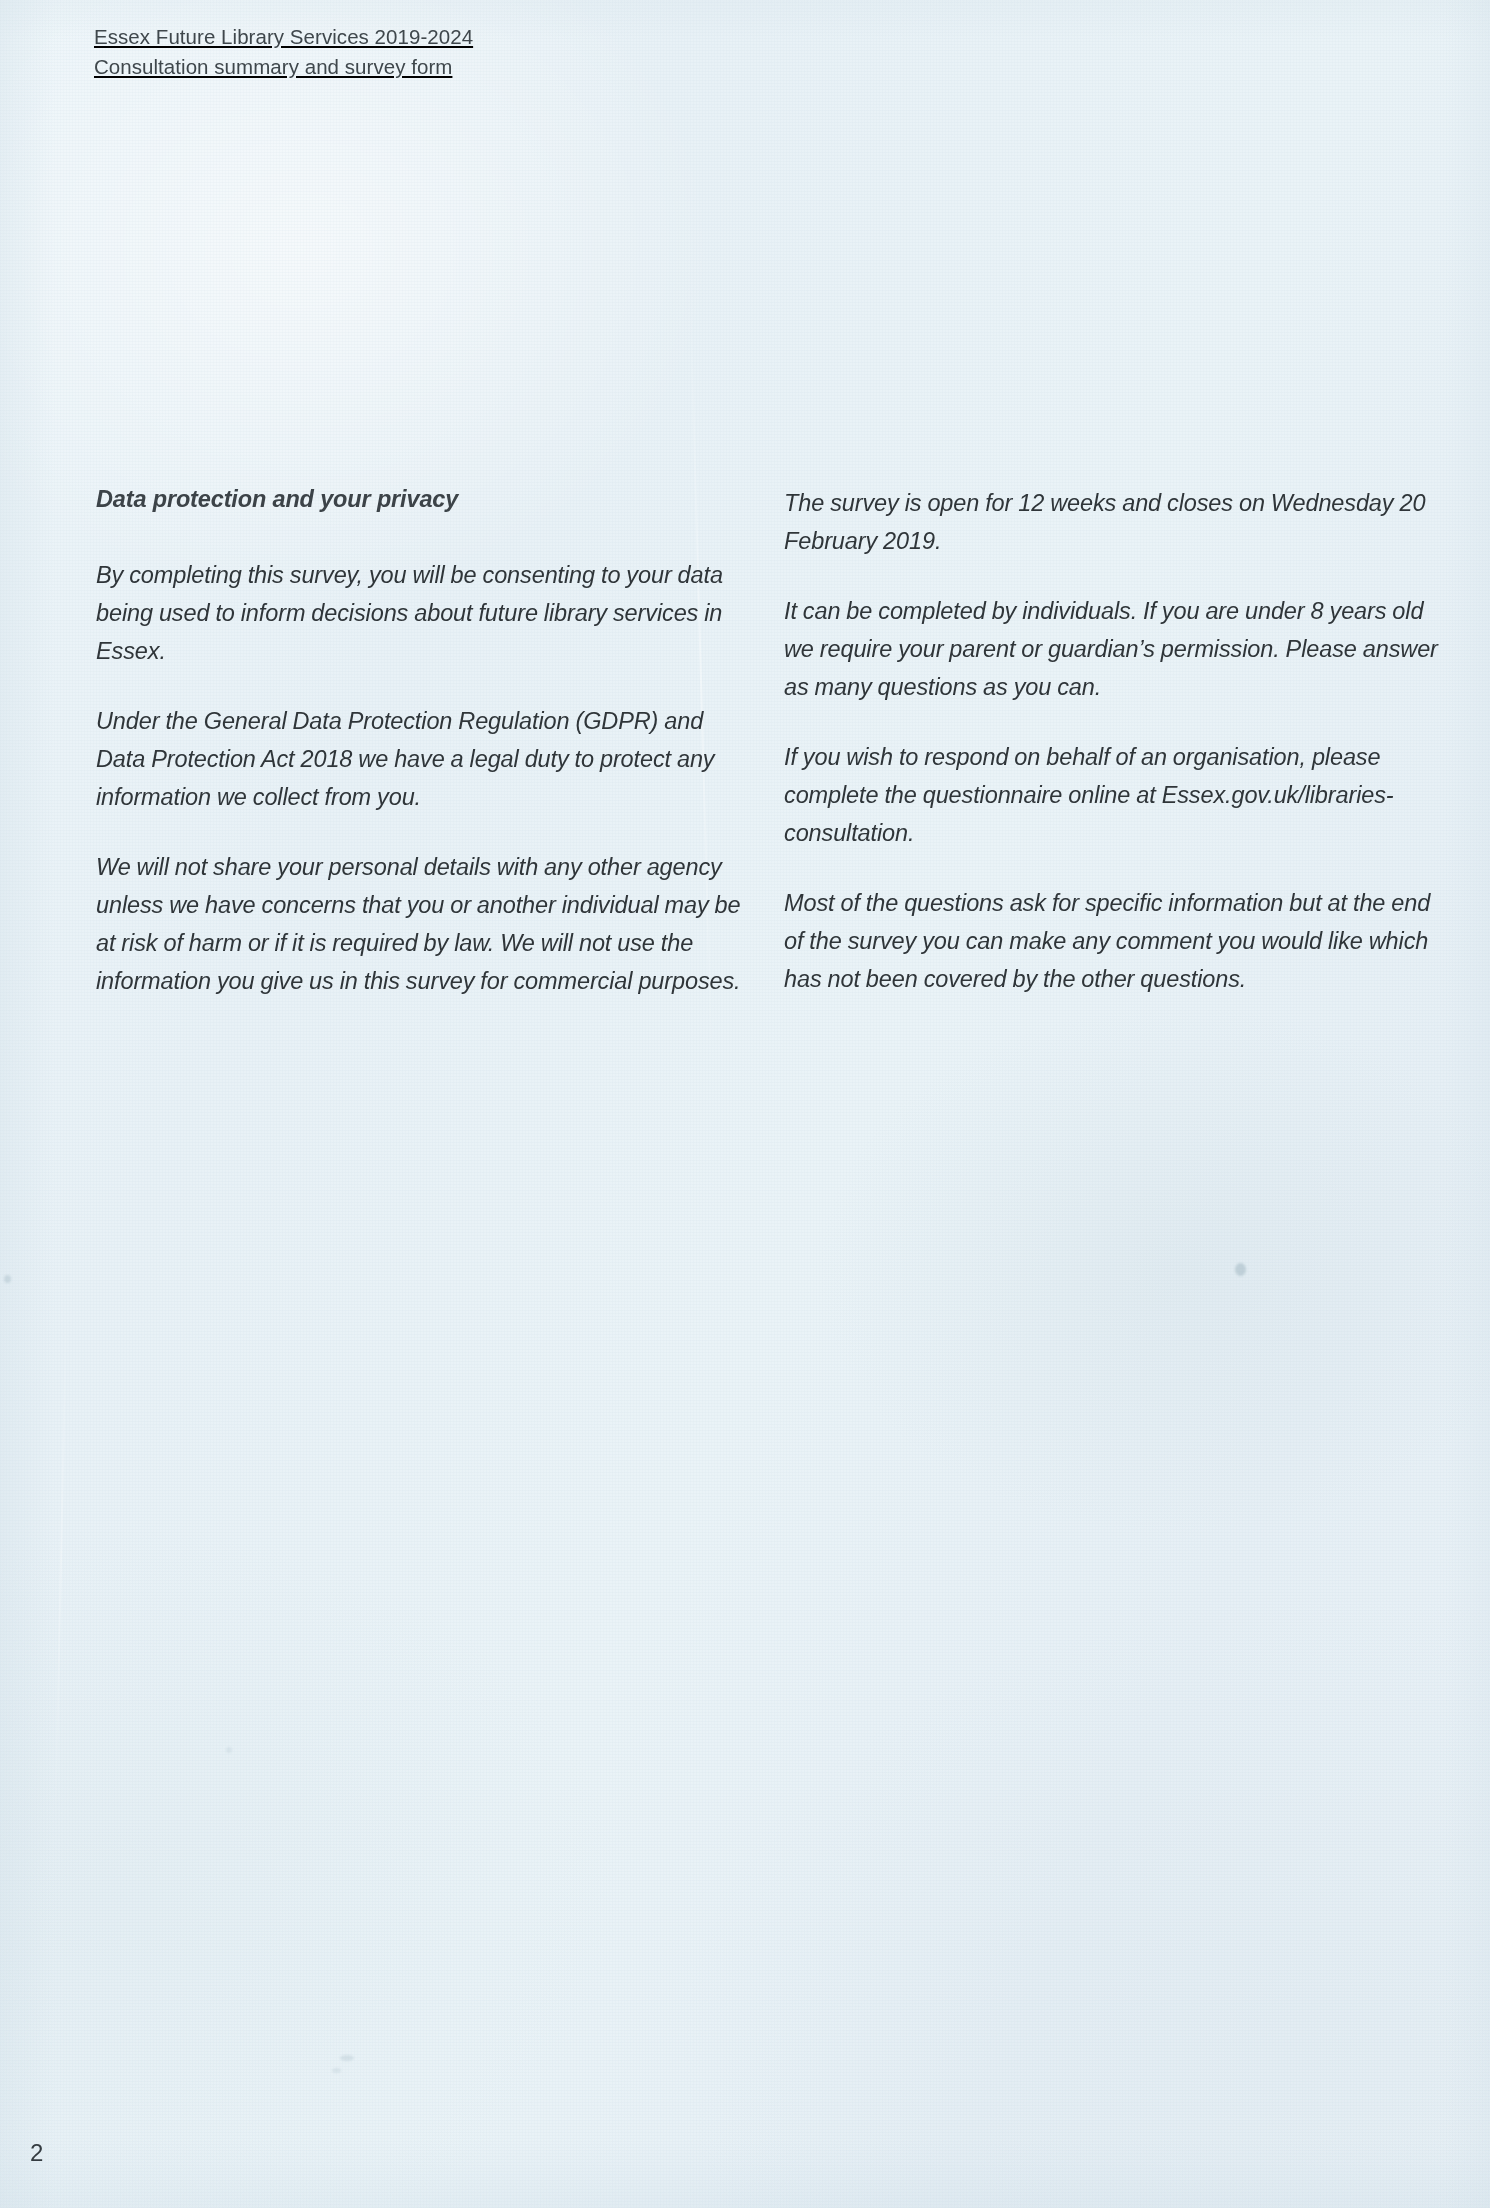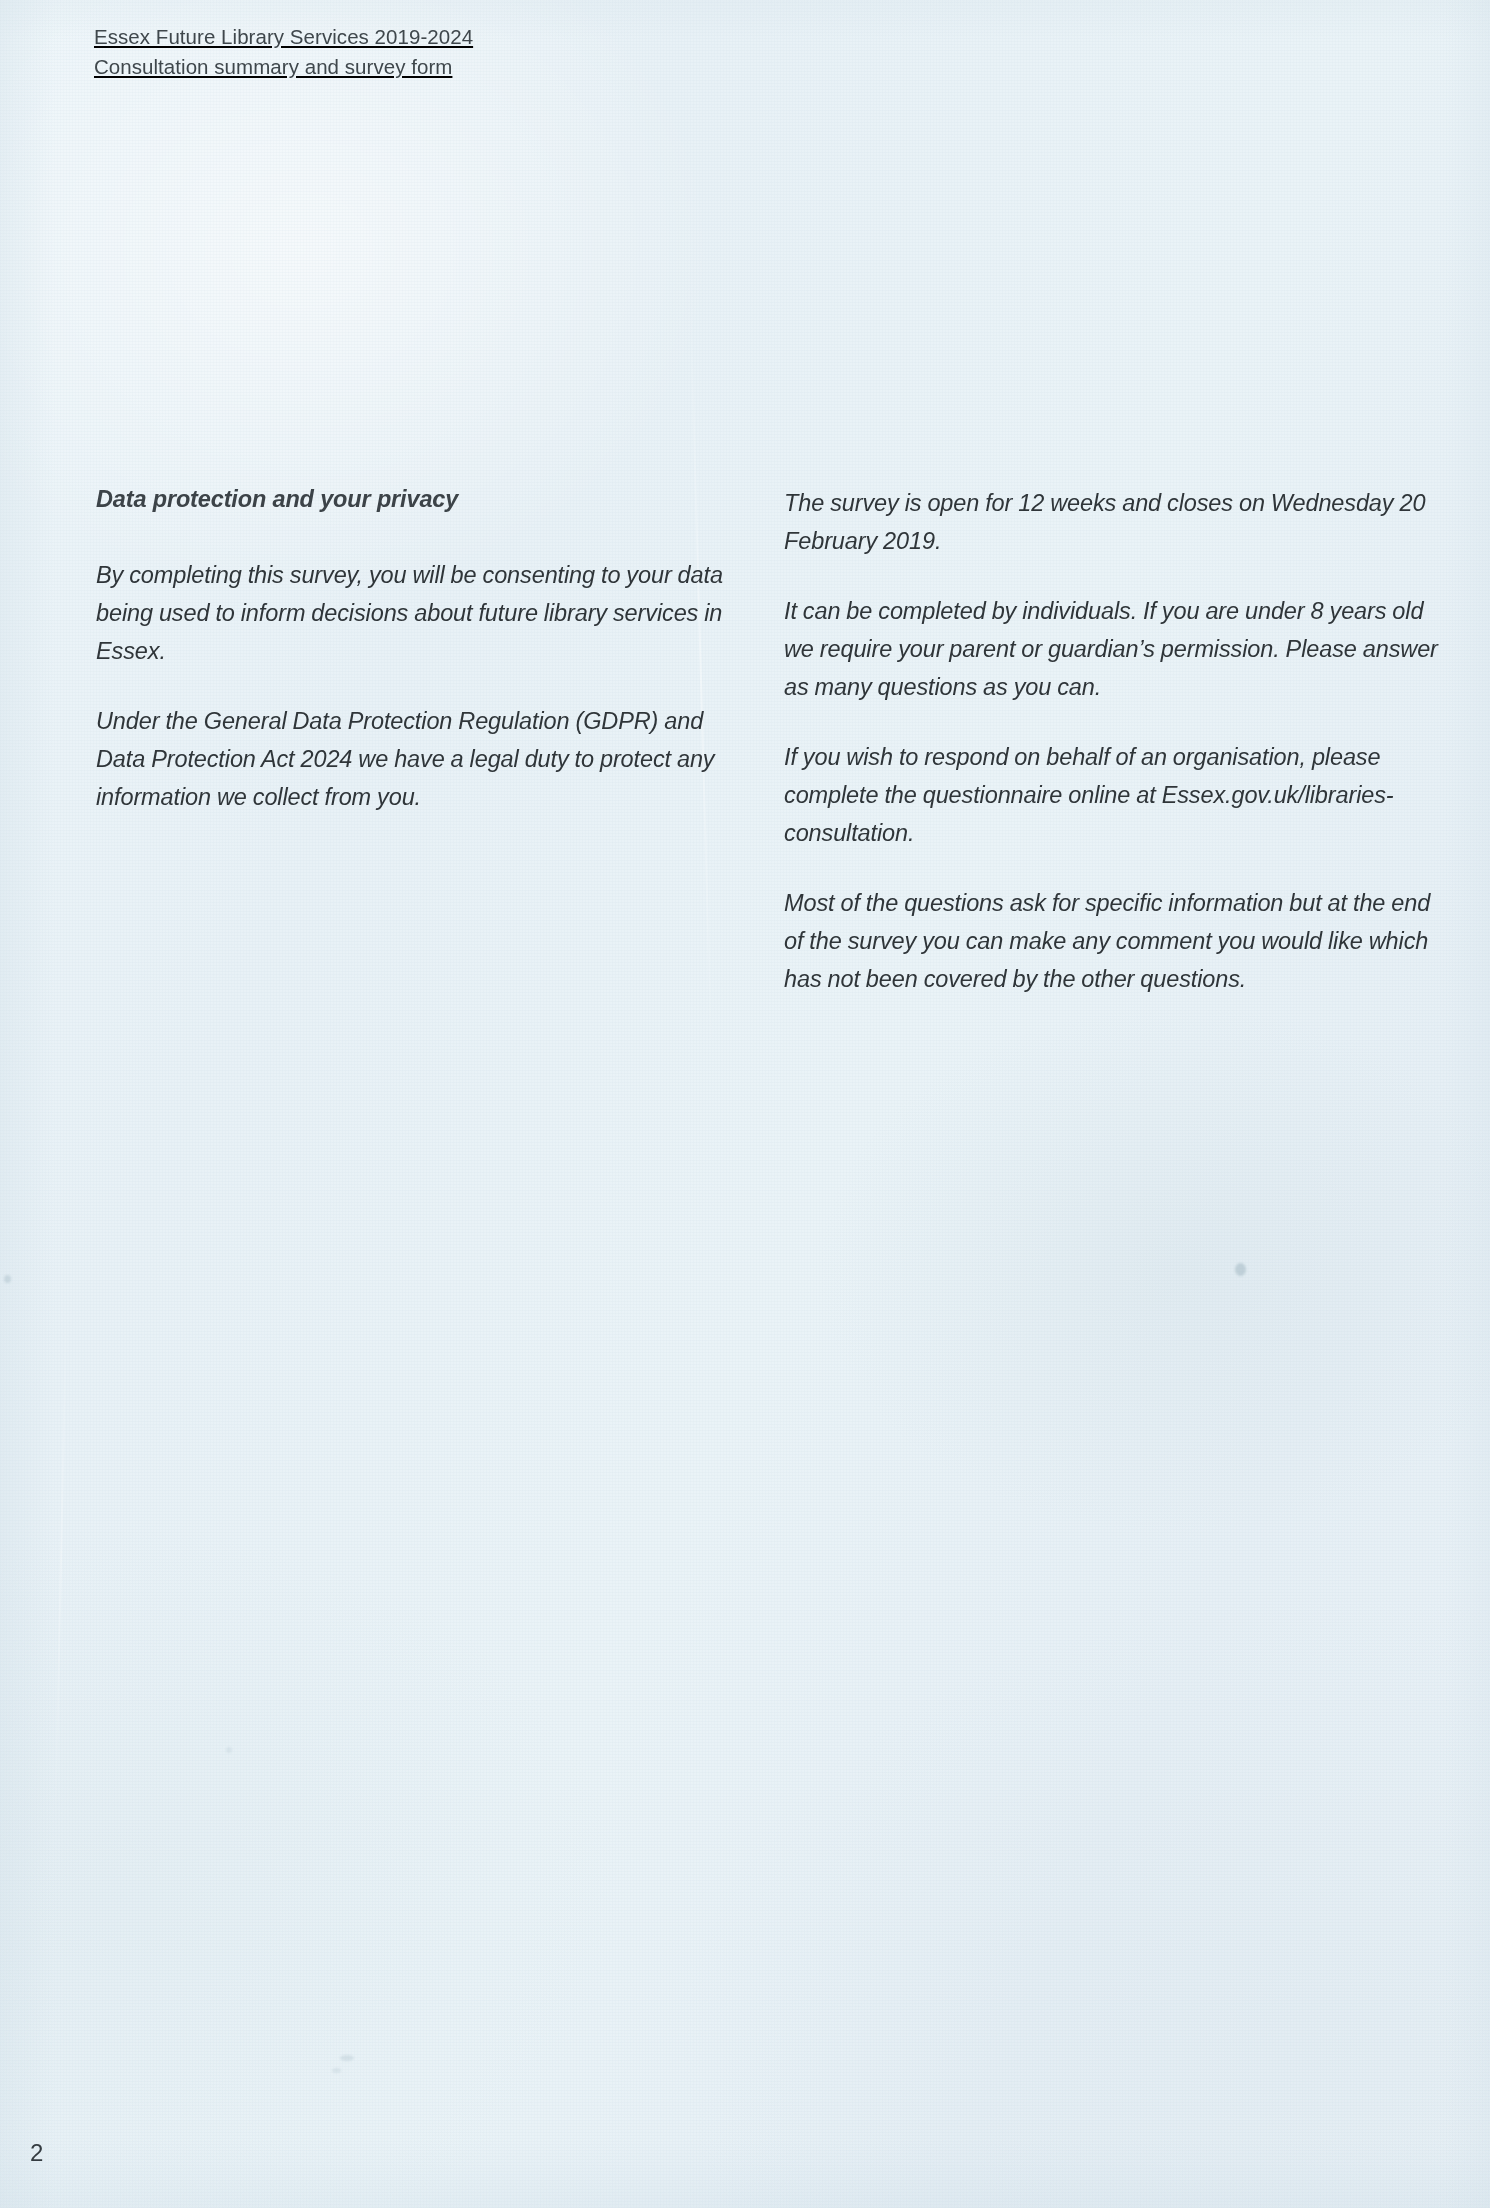--- a/index.html
+++ b/index.html
@@ -150,23 +150,24 @@
     <div class="line">Consultation summary and survey form</div>
   </div>
 
   <div class="columns">
 
     <div class="col col-left">
       <h2 class="section-heading">Data protection and your privacy</h2>
 
       <p class="para">By completing this survey, you will be consenting to your data being used to inform decisions about future library services in Essex.</p>
 
-      <p class="para">Under the General Data Protection Regulation (GDPR) and Data Protection Act 2024 we have a legal duty to protect any information we collect from you.</p>
+      <p class="para">Under the General Data Protection Regulation (GDPR) and Data Protection Act 2018 we have a legal duty to protect any information we collect from you.</p>
 
 
+      <p class="para">We will not share your personal details with any other agency unless we have concerns that you or another individual may be at risk of harm or if it is required by law. We will not use the information you give us in this survey for commercial purposes.</p>
     </div>
 
     <div class="col col-right">
 
       <p class="para">The survey is open for 12 weeks and closes on Wednesday 20 February 2019.</p>
 
       <p class="para">It can be completed by individuals. If you are under 8 years old we require your parent or guardian’s permission. Please answer as many questions as you can.</p>
 
       <p class="para">If you wish to respond on behalf of an organisation, please complete the questionnaire online at Essex.gov.uk/libraries-consultation.</p>
 

